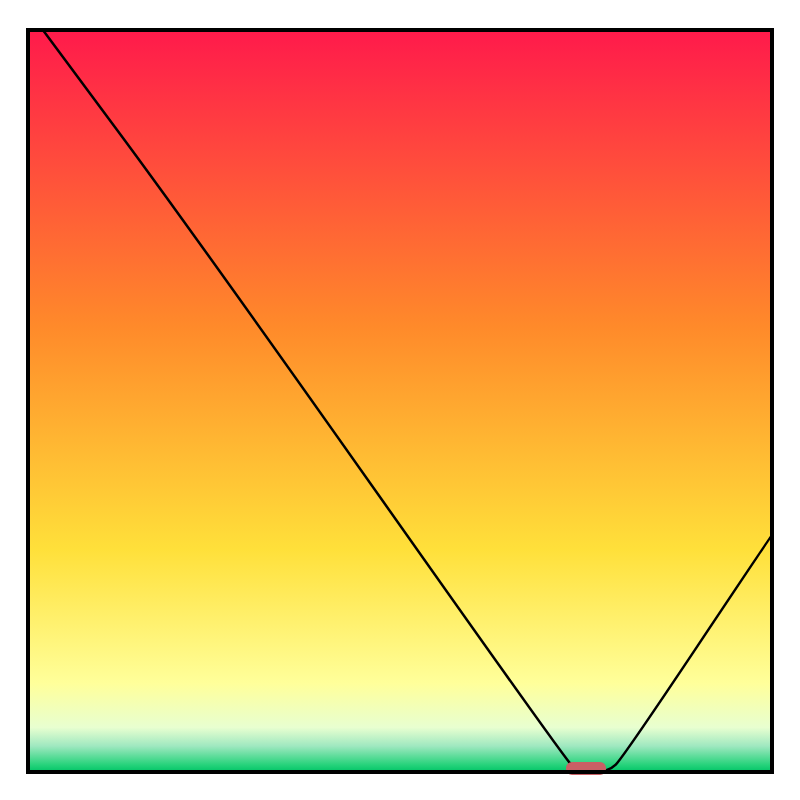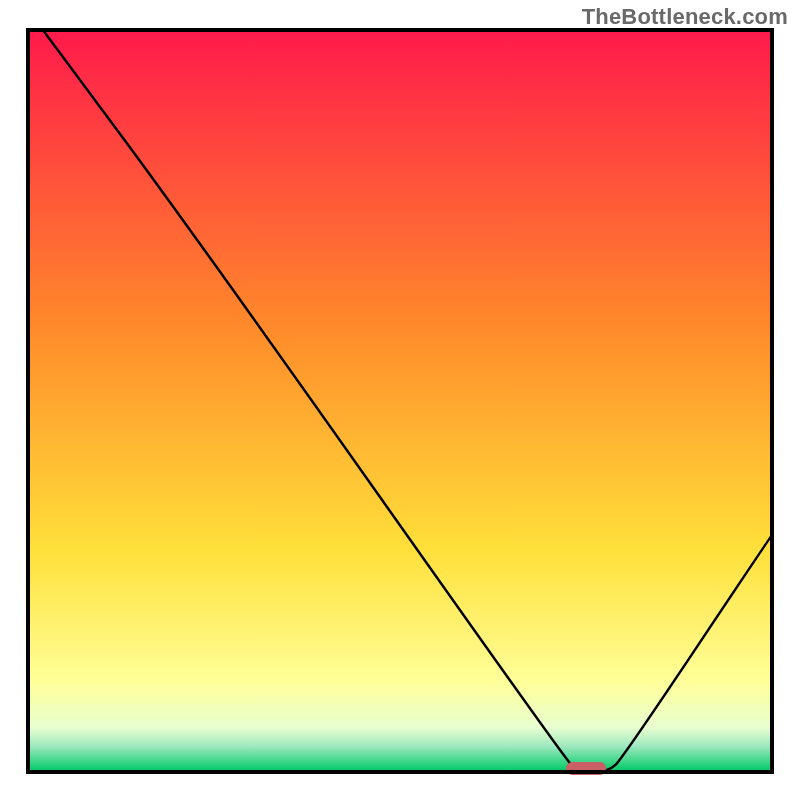--- a/index.html
+++ b/index.html
@@ -25,21 +25,20 @@
     letter-spacing: 0.2px;
   }
   svg {
     display: block;
   }
 </style>
 </head>
 <body>
 <div class="wrap">
 
-<div class="watermark">TheBottleneck.com</div>
 
 <svg id="chart" width="800" height="800" viewBox="0 0 800 800">
   <defs>
     <linearGradient id="bg-grad" x1="0" y1="0" x2="0" y2="1">
           <stop offset="0%" stop-color="#ff1a4b"></stop>
           <stop offset="40%" stop-color="#ff8a2a"></stop>
           <stop offset="70%" stop-color="#ffe03a"></stop>
           <stop offset="88%" stop-color="#ffff9a"></stop>
           <stop offset="94%" stop-color="#e8ffd0"></stop>
           <stop offset="96.5%" stop-color="#9fe8c0"></stop>

